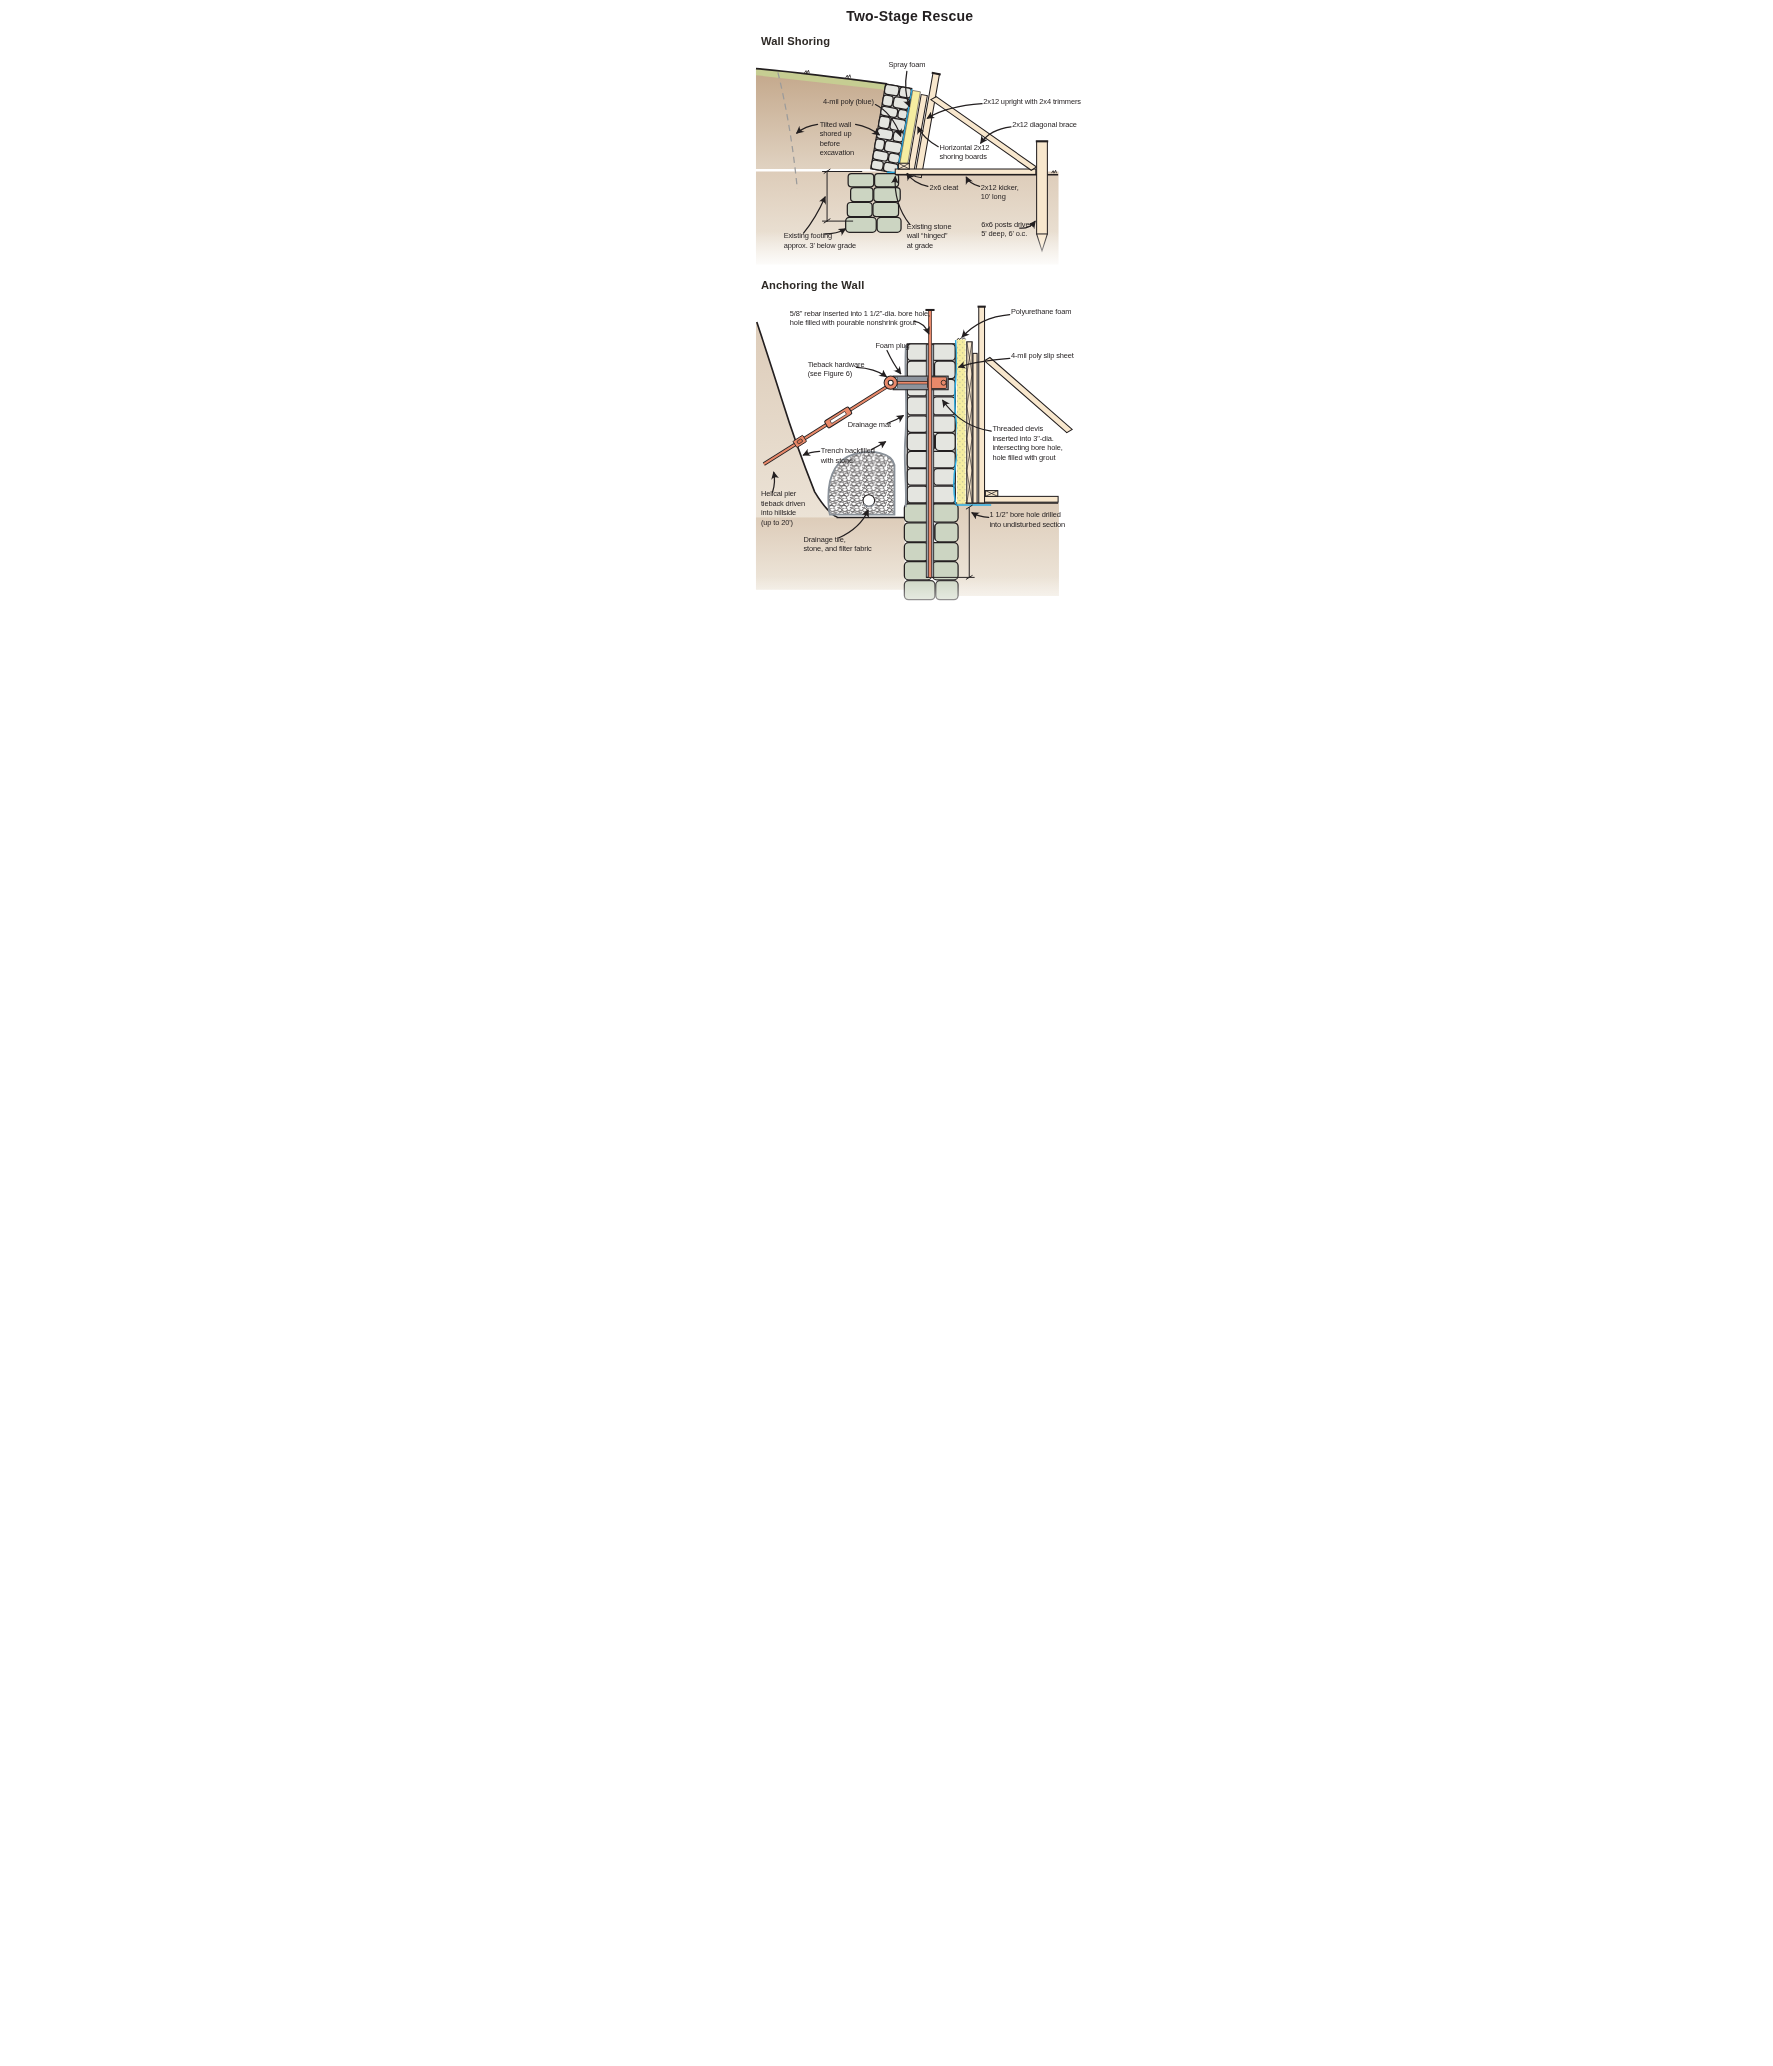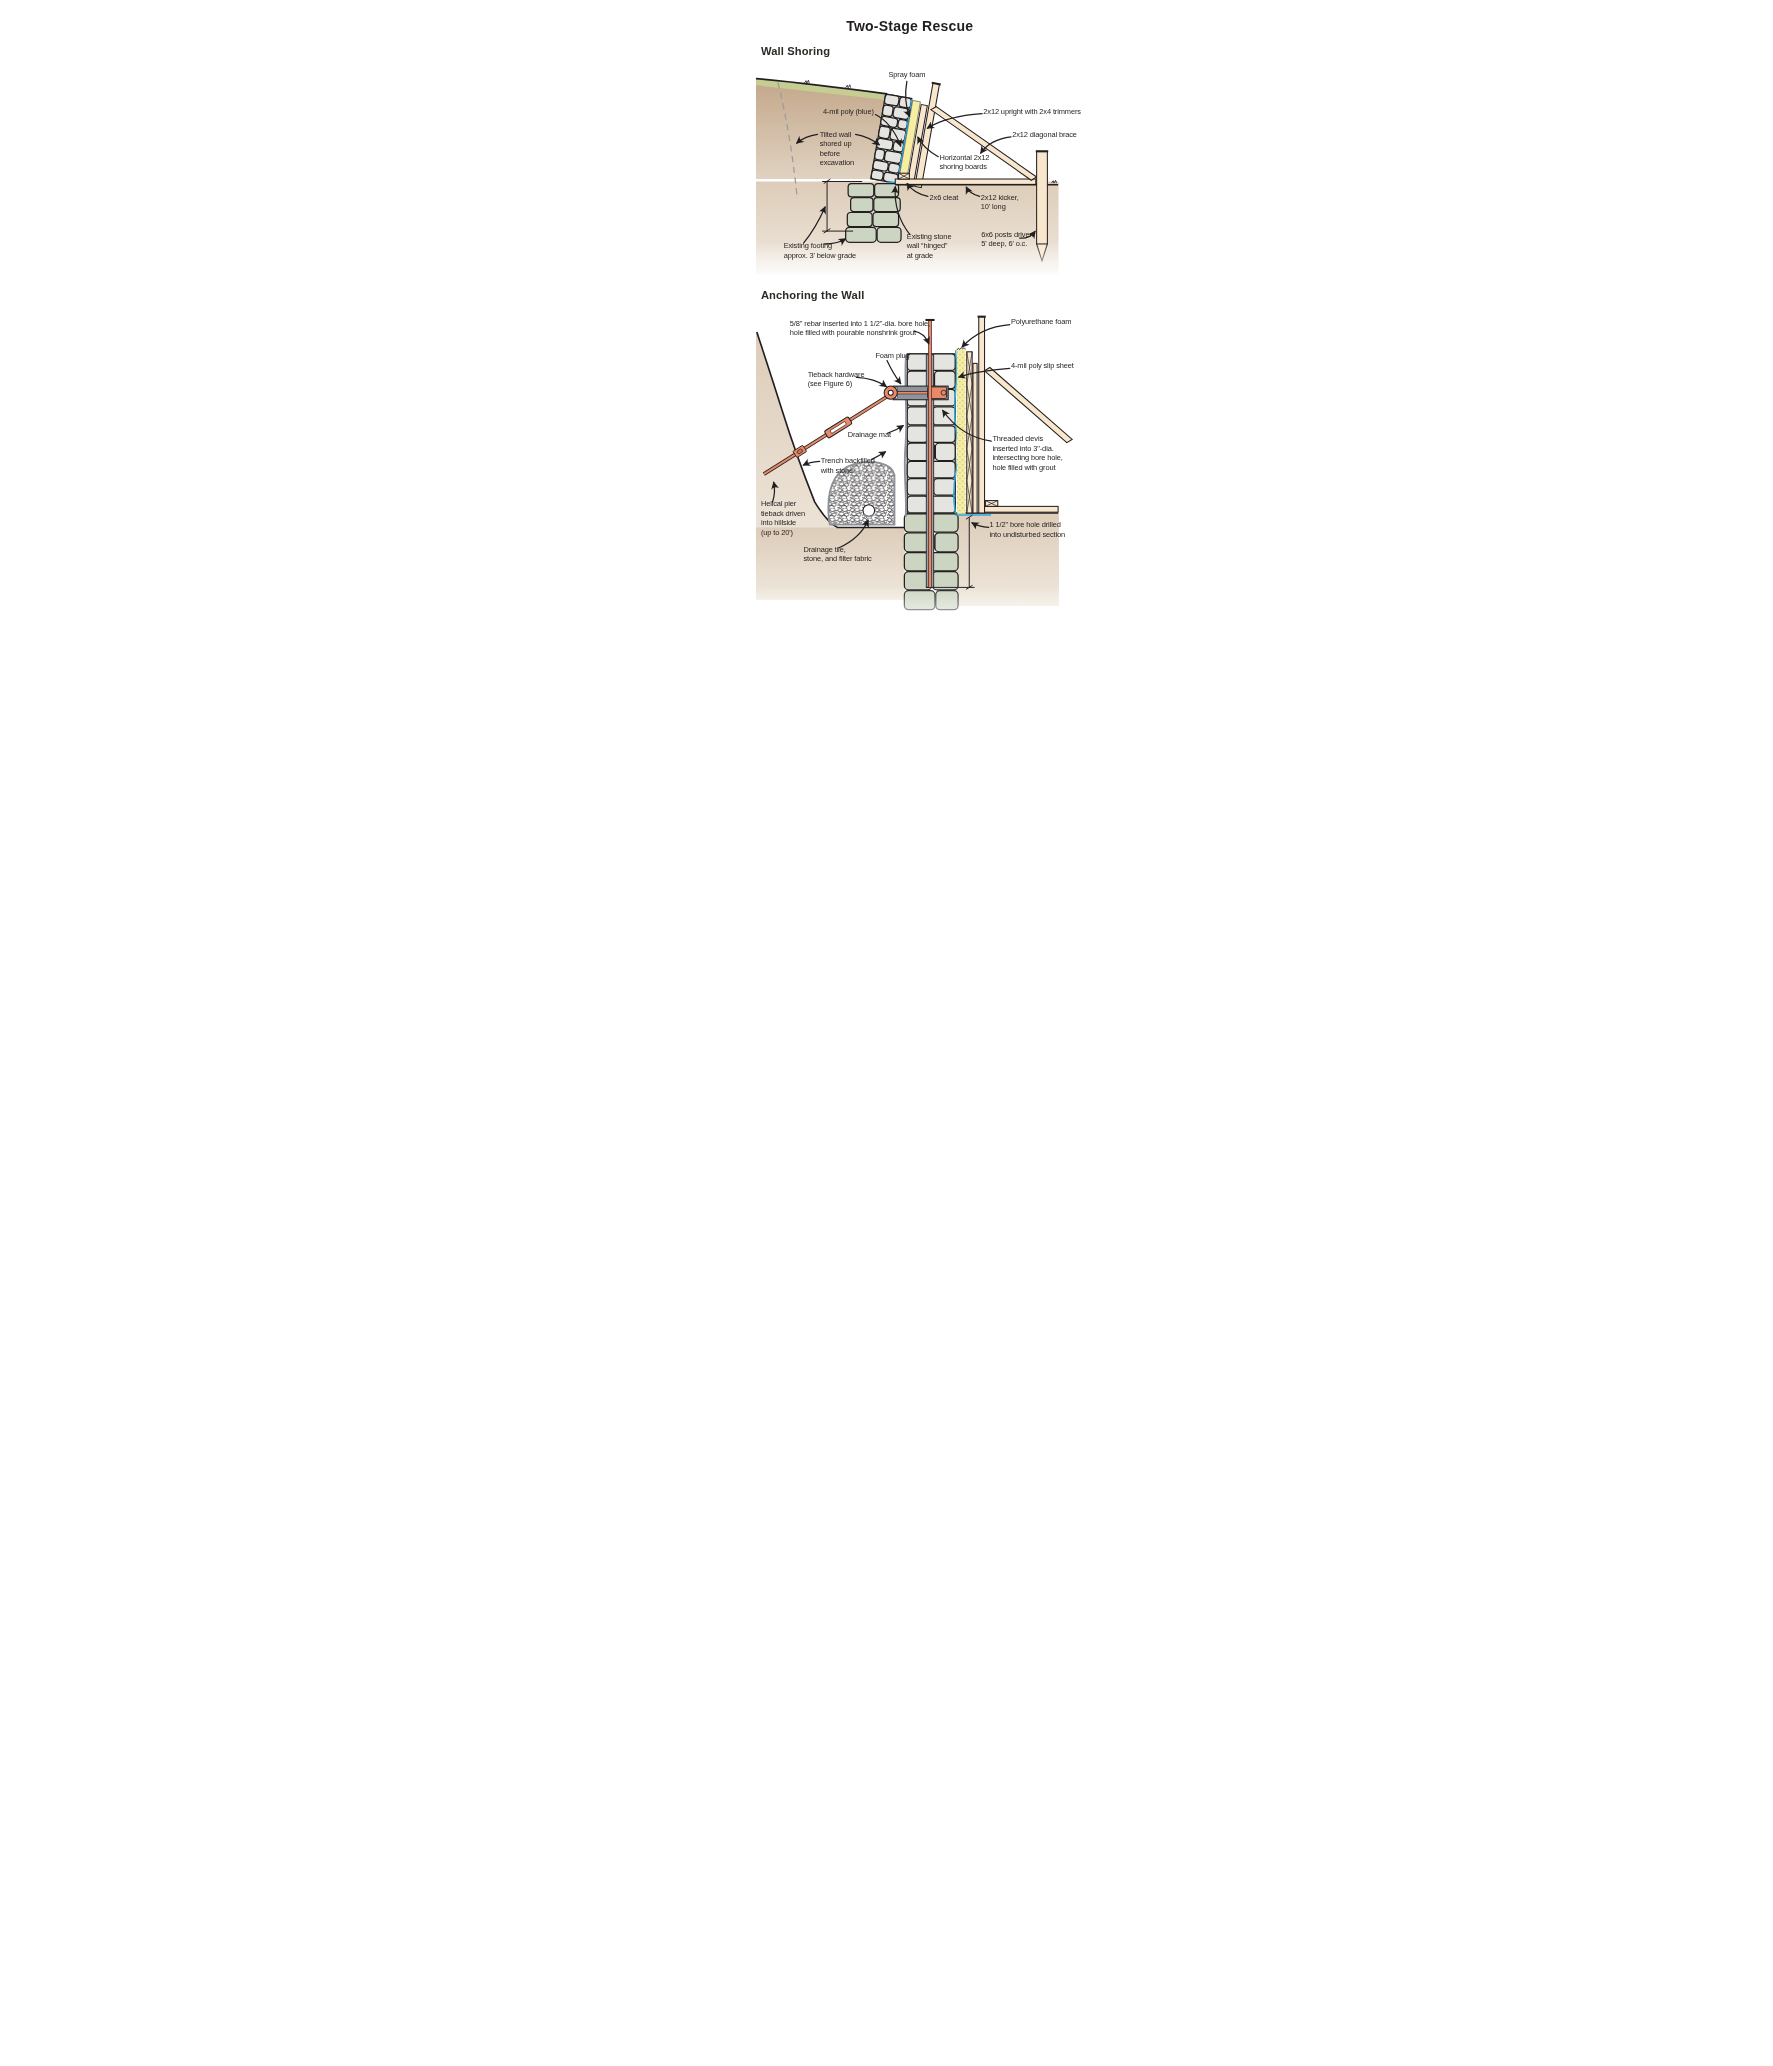--- a/index.html
+++ b/index.html
@@ -1,16 +1,16 @@
 <!DOCTYPE html>
 <html style="font-size:6.6px"><head>
 <meta charset="utf-8">
 <style>
   html,body{margin:0;padding:0;background:#ffffff;}
-  .page{width:496px;margin:12px auto;background:#fff;}
+  .page{width:496px;margin:2px auto;background:#fff;}
   svg{display:block;}
   text{font-family:"Liberation Sans","DejaVu Sans",sans-serif;fill:#231f20;}
   .title{font-size:34px;font-weight:700;letter-spacing:.5px;}
   .heading{font-size:27px;font-weight:600;fill:#2e2a26;letter-spacing:.3px;}
   .lbl{font-size:18px;letter-spacing:-0.3px;}
   .ldr{fill:none;stroke:#231f20;stroke-width:3;stroke-linecap:round;}
   .dim{stroke:#231f20;stroke-width:2.4;}
   .stoneg rect{fill:#e4e5e0;stroke:#231f20;stroke-width:3;}
   .stonegn rect{fill:#ccd5c2;stroke:#231f20;stroke-width:3;}
   .wood{fill:#f8e7cd;stroke:#231f20;stroke-width:2.5;}

